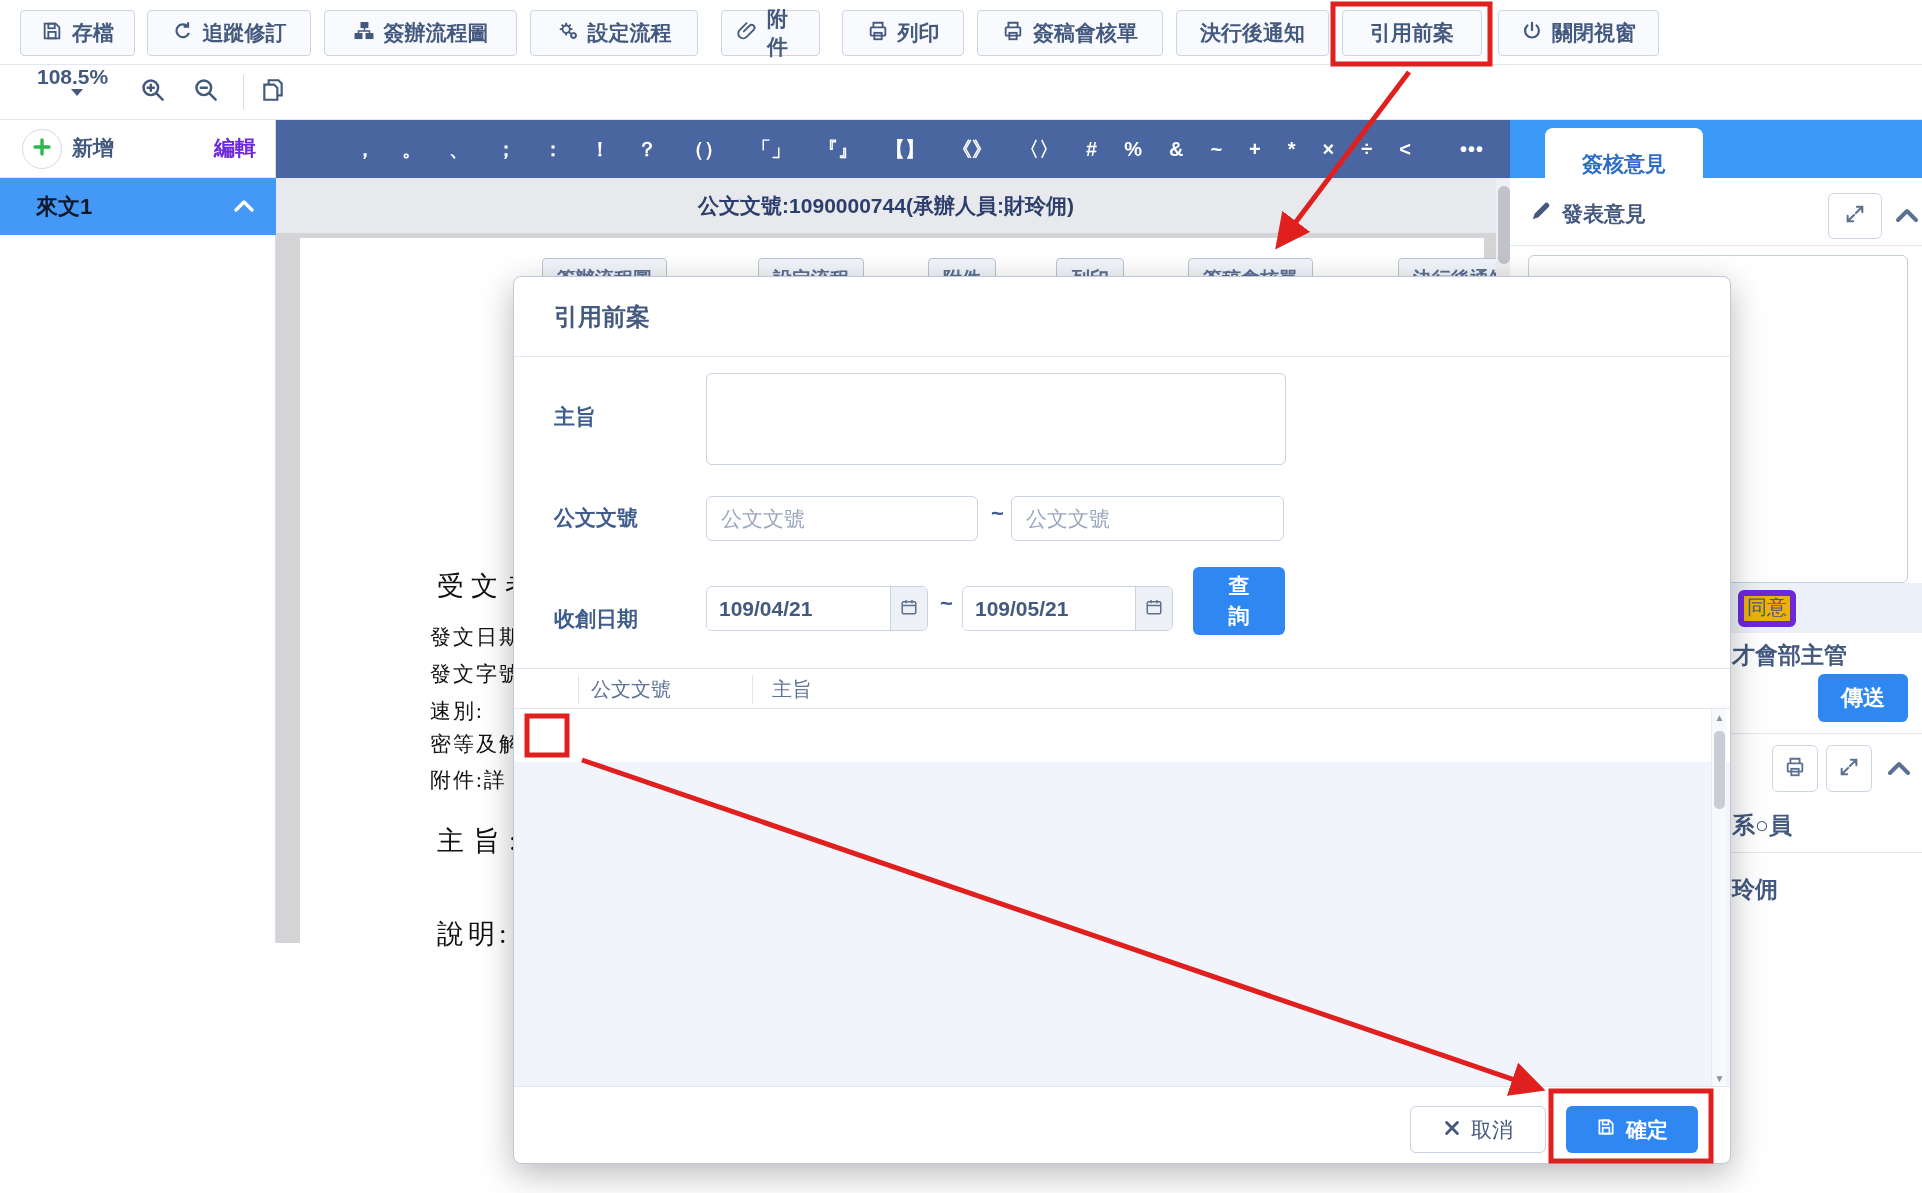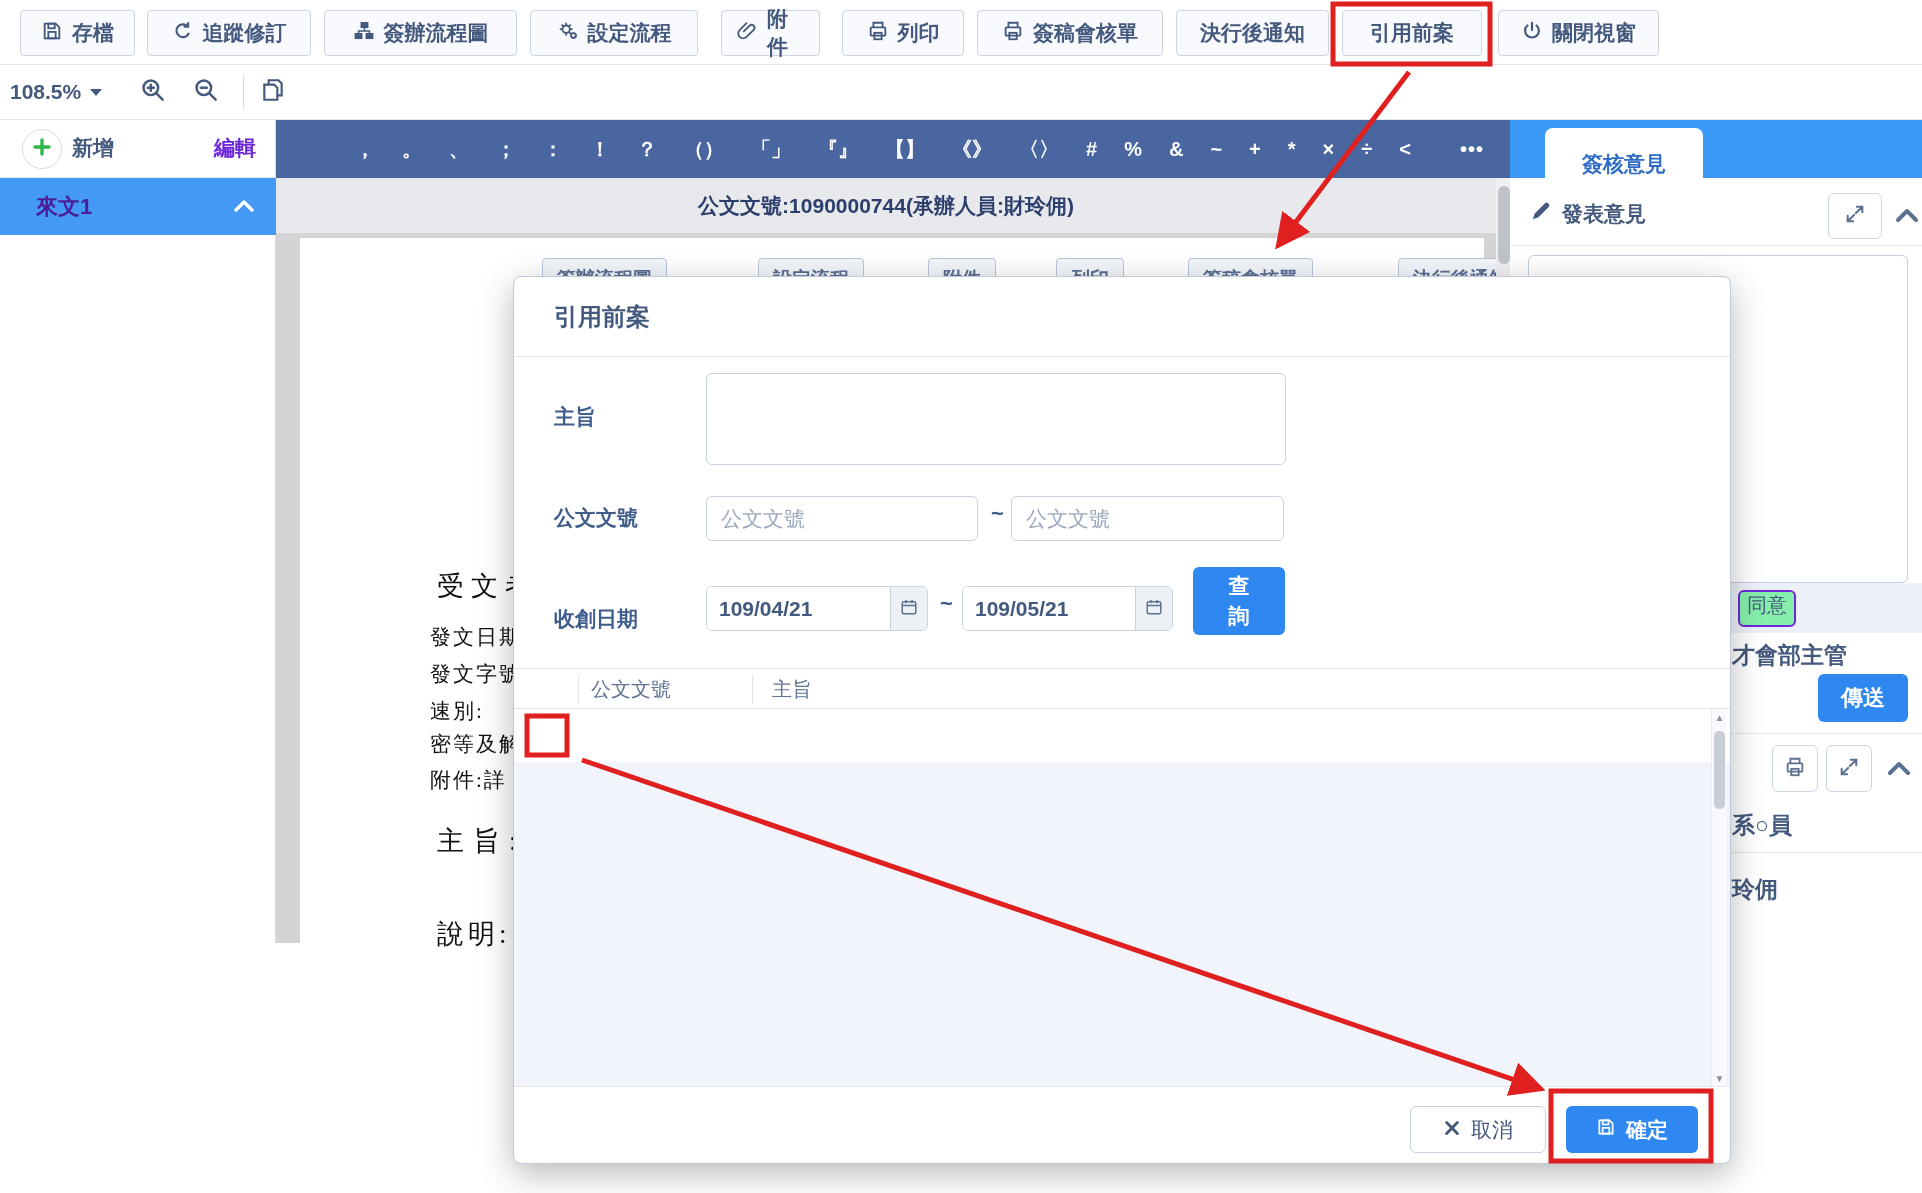--- a/index.html
+++ b/index.html
@@ -12,21 +12,21 @@
     gap:9px;background:#f8fafd;border:1px solid #ccd5e4;border-radius:4px;color:#44597e;
     font-size:21px;font-weight:600;cursor:pointer;padding:0 14px;}
   .tb-btn svg{flex:0 0 auto;}
 
   
   #zoomrow{position:absolute;left:0;top:64px;width:1922px;height:56px;background:#fff;border-top:1px solid #e3e6ec;border-bottom:1px solid #e3e6ec;}
   .zr-item{position:absolute;top:0;height:54px;display:flex;align-items:center;color:#44597e;font-size:21px;font-weight:700;}
 
   
   #sidebar{position:absolute;left:0;top:120px;width:276px;height:823px;background:#fff;border-right:1px solid #d8dde6;}
-  #doc-tab{position:absolute;left:0;top:58px;width:276px;height:57px;background:#4499f7;color:#4c1d95;
+  #doc-tab{position:absolute;left:0;top:58px;width:276px;height:57px;background:#4499f7;color:#0f172a;
     font-size:22px;font-weight:700;display:flex;align-items:center;padding-left:36px;cursor:pointer;}
 
   
   #symbolbar{position:absolute;left:276px;top:120px;width:1234px;height:58px;background:#4a66a0;
     display:flex;align-items:center;gap:27px;padding-left:79px;color:#fff;font-size:20px;font-weight:600;}
   .sym{cursor:pointer;white-space:nowrap;}
 
   
   #doc-titlebar{position:absolute;left:276px;top:178px;width:1220px;height:55px;background:#e8e9ed;
     display:flex;align-items:center;justify-content:center;color:#2c3e6b;font-size:21px;font-weight:700;}
@@ -153,21 +153,21 @@
     <div class="tb-btn" style="left:1498px;width:161px;">
       <span><svg width="22" height="22" viewBox="0 0 24 24" fill="none" stroke="#44597e" stroke-width="2.4" stroke-linecap="round">
             <path d="M12 3v8"></path>
             <path d="M7 6a7.5 7.5 0 1 0 10 0"></path>
           </svg></span>
       <span>關閉視窗</span>
     </div>
   </div>
 
   <div id="zoomrow">
-    <div class="zr-item" style="left:10px;">
+    <div class="zr-item" style="left:37px;flex-direction:column;">
       <span>108.5%</span>
       <span style="margin-left:9px;width:0;height:0;border-left:6px solid transparent;border-right:6px solid transparent;border-top:7px solid #44597e;"></span>
     </div>
     <div class="zr-item" style="left:139px;">
       <span><svg width="27" height="27" viewBox="0 0 24 24" fill="none" stroke="#44597e" stroke-width="2.2" stroke-linecap="round">
             <circle cx="10.5" cy="10.5" r="6.5"></circle>
             <path d="M15.5 15.5L21 21"></path>
             <path d="M10.5 7.8v5.4M7.8 10.5h5.4"></path>
           </svg></span>
     </div>
@@ -282,21 +282,21 @@
           </svg></span>
     </div>
     <span class="abs" style="left:384px;top:27px;"><svg width="26" height="20" viewBox="0 0 26 20">
           <path d="M4 15l9-9 9 9" fill="none" stroke="#5b718f" stroke-width="4" stroke-linecap="round" stroke-linejoin="round"></path>
         </svg></span>
     <div class="abs" style="left:0;top:67px;width:412px;border-top:1px solid #e4e7ee;"></div>
 
     <div class="abs" style="left:18px;top:77px;width:380px;height:328px;border:1.5px solid #c4cedf;border-radius:6px;background:#fff;"></div>
 
     <div class="abs" style="left:0;top:405px;width:412px;height:50px;background:#ecf0f8;">
-      <div class="abs" style="left:228px;top:7px;width:58px;height:37px;background:#86efac;border:2px solid #6d28d9;border-radius:6px;display:flex;align-items:flex-start;justify-content:center;font-size:20px;color:#44597e;cursor:pointer;">
+      <div class="abs" style="left:228px;top:7px;width:58px;height:37px;background:#eab308;border:6px solid #6d28d9;border-radius:6px;display:flex;align-items:flex-end;justify-content:center;font-size:20px;color:#44597e;cursor:pointer;">
         <span>同意</span>
       </div>
     </div>
 
     <div class="rp-text abs" style="left:222px;top:462px;font-size:23px;">才會部主管</div>
 
     <div class="blue-btn abs" style="left:308px;top:496px;width:90px;height:48px;font-size:22px;">
       <span>傳送</span>
     </div>
 

